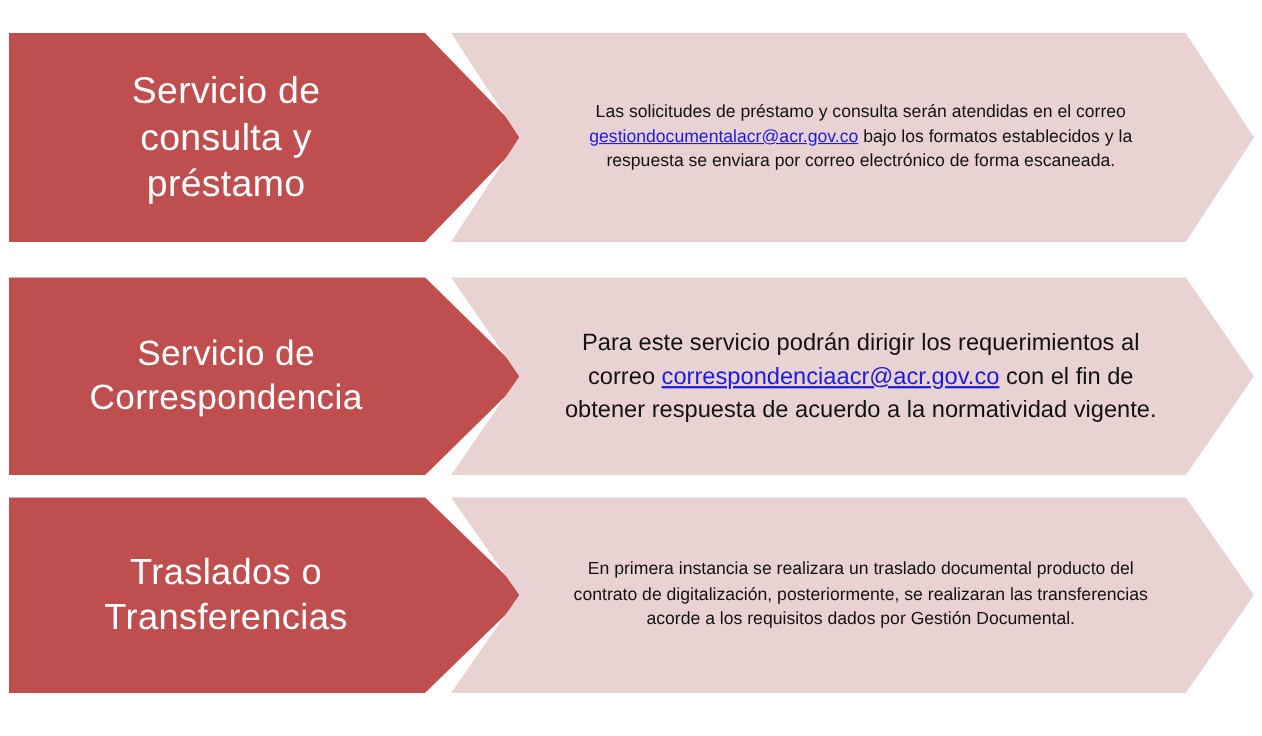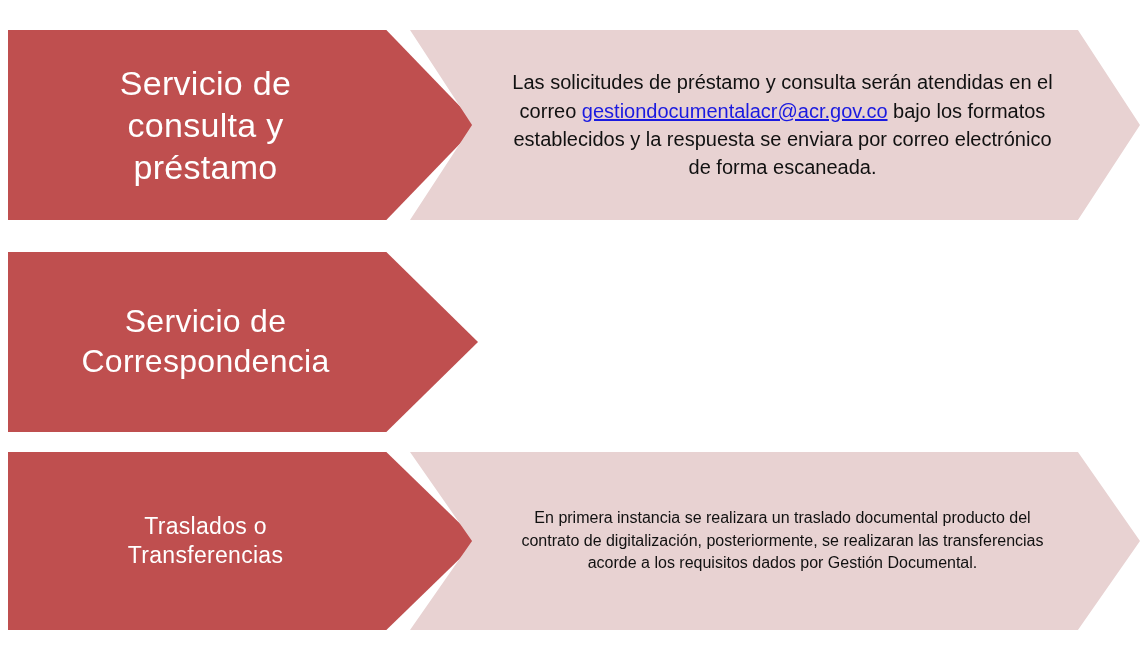--- a/index.html
+++ b/index.html
@@ -48,21 +48,21 @@
   }
   .chev-left .label {
     color: #ffffff;
     font-size: 34px;
     line-height: 1.24;
     text-align: center;
     letter-spacing: 0.3px;
     white-space: pre-line;
   }
   .row-2 .chev-left .label { font-size: 32px; }
-  .row-3 .chev-left .label { font-size: 23px; }
+  .row-3 .chev-left .label { font-size: 33px; }
 
   
   .chev-right {
     position: absolute;
     left: 410px;
     top: 0;
     width: 730px;
     height: 100%;
     background: #e8d2d2;
     -webkit-clip-path: polygon(0 0, 91.5% 0, 100% 50%, 91.5% 100%, 0 100%, 8.5% 50%);
@@ -72,21 +72,21 @@
     justify-content: center;
     box-sizing: border-box;
     padding: 10px 80px 10px 95px;
   }
   .chev-right .body {
     color: #111111;
     font-size: 21px;
     line-height: 1.42;
     text-align: center;
   }
-  .row-1 .chev-right .body { font-size: 20px; }
+  .row-1 .chev-right .body { font-size: 16px; }
   .row-2 .chev-right .body { font-size: 21.5px; }
   .row-3 .chev-right .body { font-size: 16px; }
 
   .email-link {
     color: #1a1ae0;
     text-decoration: underline;
     cursor: pointer;
   }
 </style>
 </head>
@@ -103,20 +103,23 @@
     <div class="chev-right">
       <div class="body"><span>Las solicitudes de préstamo y consulta serán atendidas en el correo </span><span class="email-link">gestiondocumentalacr@acr.gov.co</span><span> bajo los formatos establecidos y la respuesta se enviara por correo electrónico de forma escaneada.</span></div>
     </div>
   </div>
 
   <div class="row row-2">
     <div class="chev-left">
       <div class="label">Servicio  de
 Correspondencia</div>
     </div>
+    <div class="chev-right">
+      <div class="body"><span>Para este servicio podrán dirigir los requerimientos al correo </span><span class="email-link">correspondenciaacr@acr.gov.co</span><span> con el fin de obtener respuesta de acuerdo a la normatividad vigente.</span></div>
+    </div>
   </div>
 
   <div class="row row-3">
     <div class="chev-left">
       <div class="label">Traslados o
 Transferencias</div>
     </div>
     <div class="chev-right">
       <div class="body"><span>En primera instancia se realizara un traslado documental producto del contrato de digitalización, posteriormente,  se realizaran las transferencias acorde a los requisitos dados por Gestión Documental.</span><span class="email-link"></span><span></span></div>
     </div>

